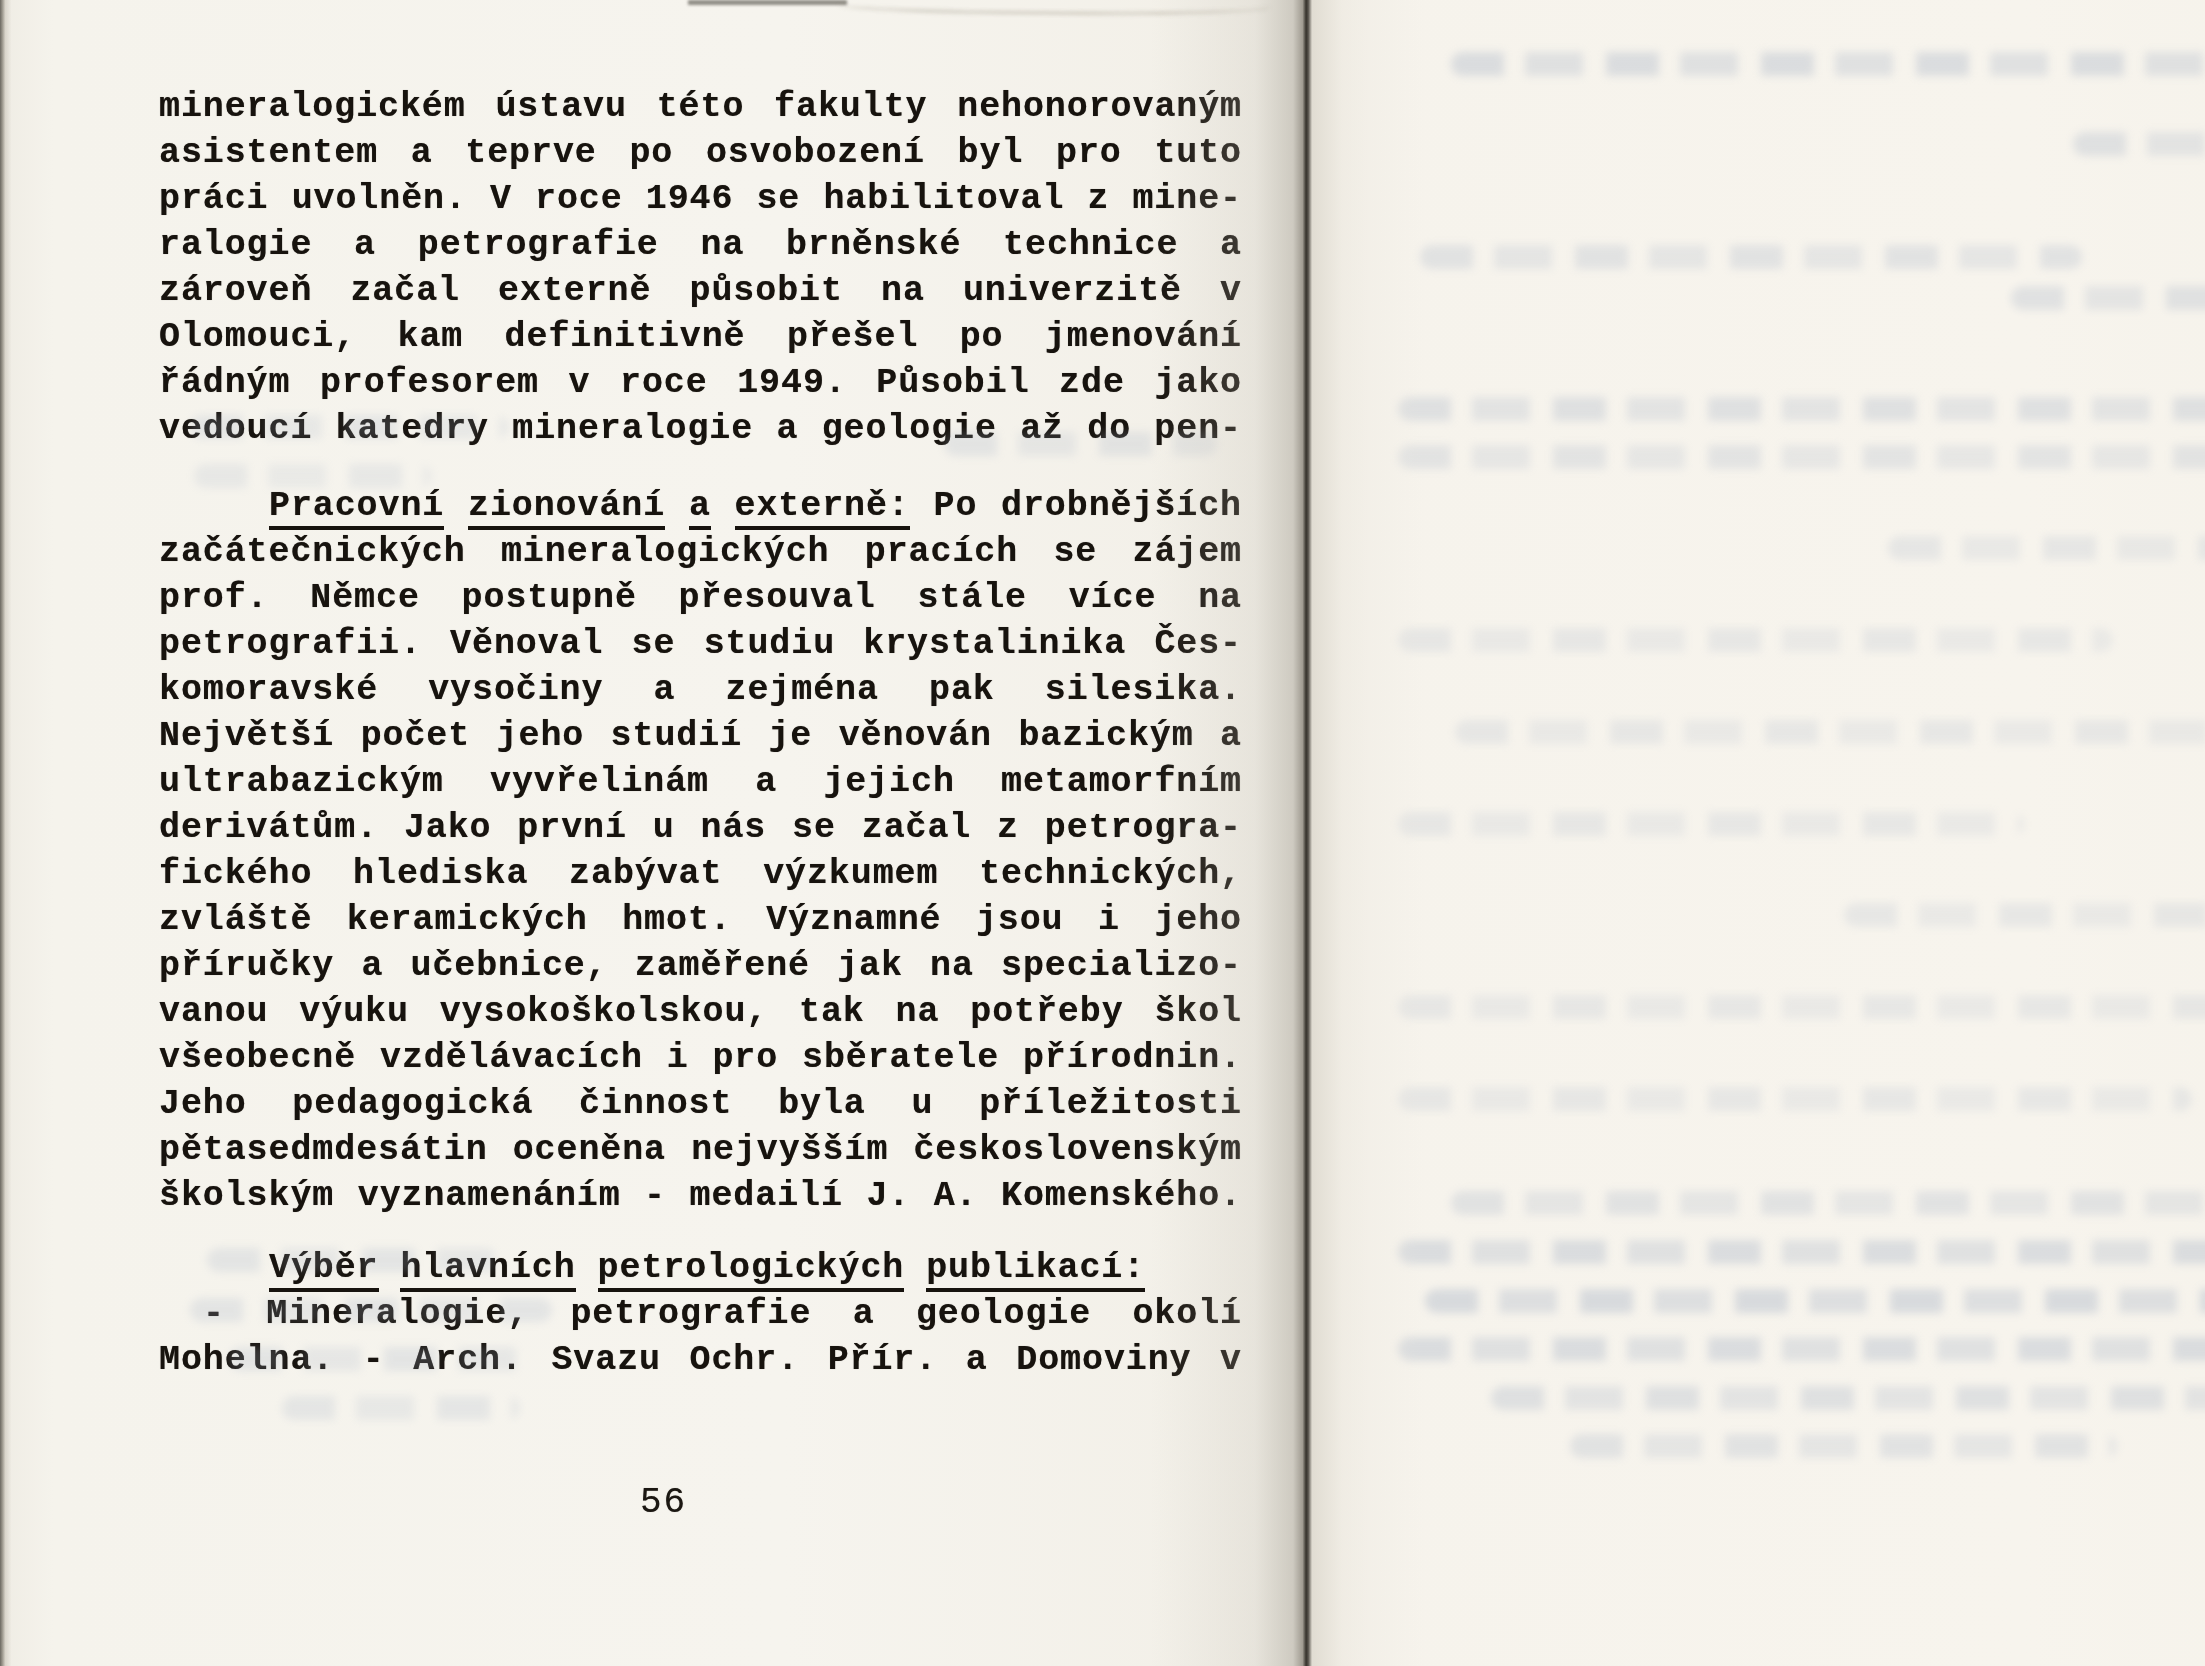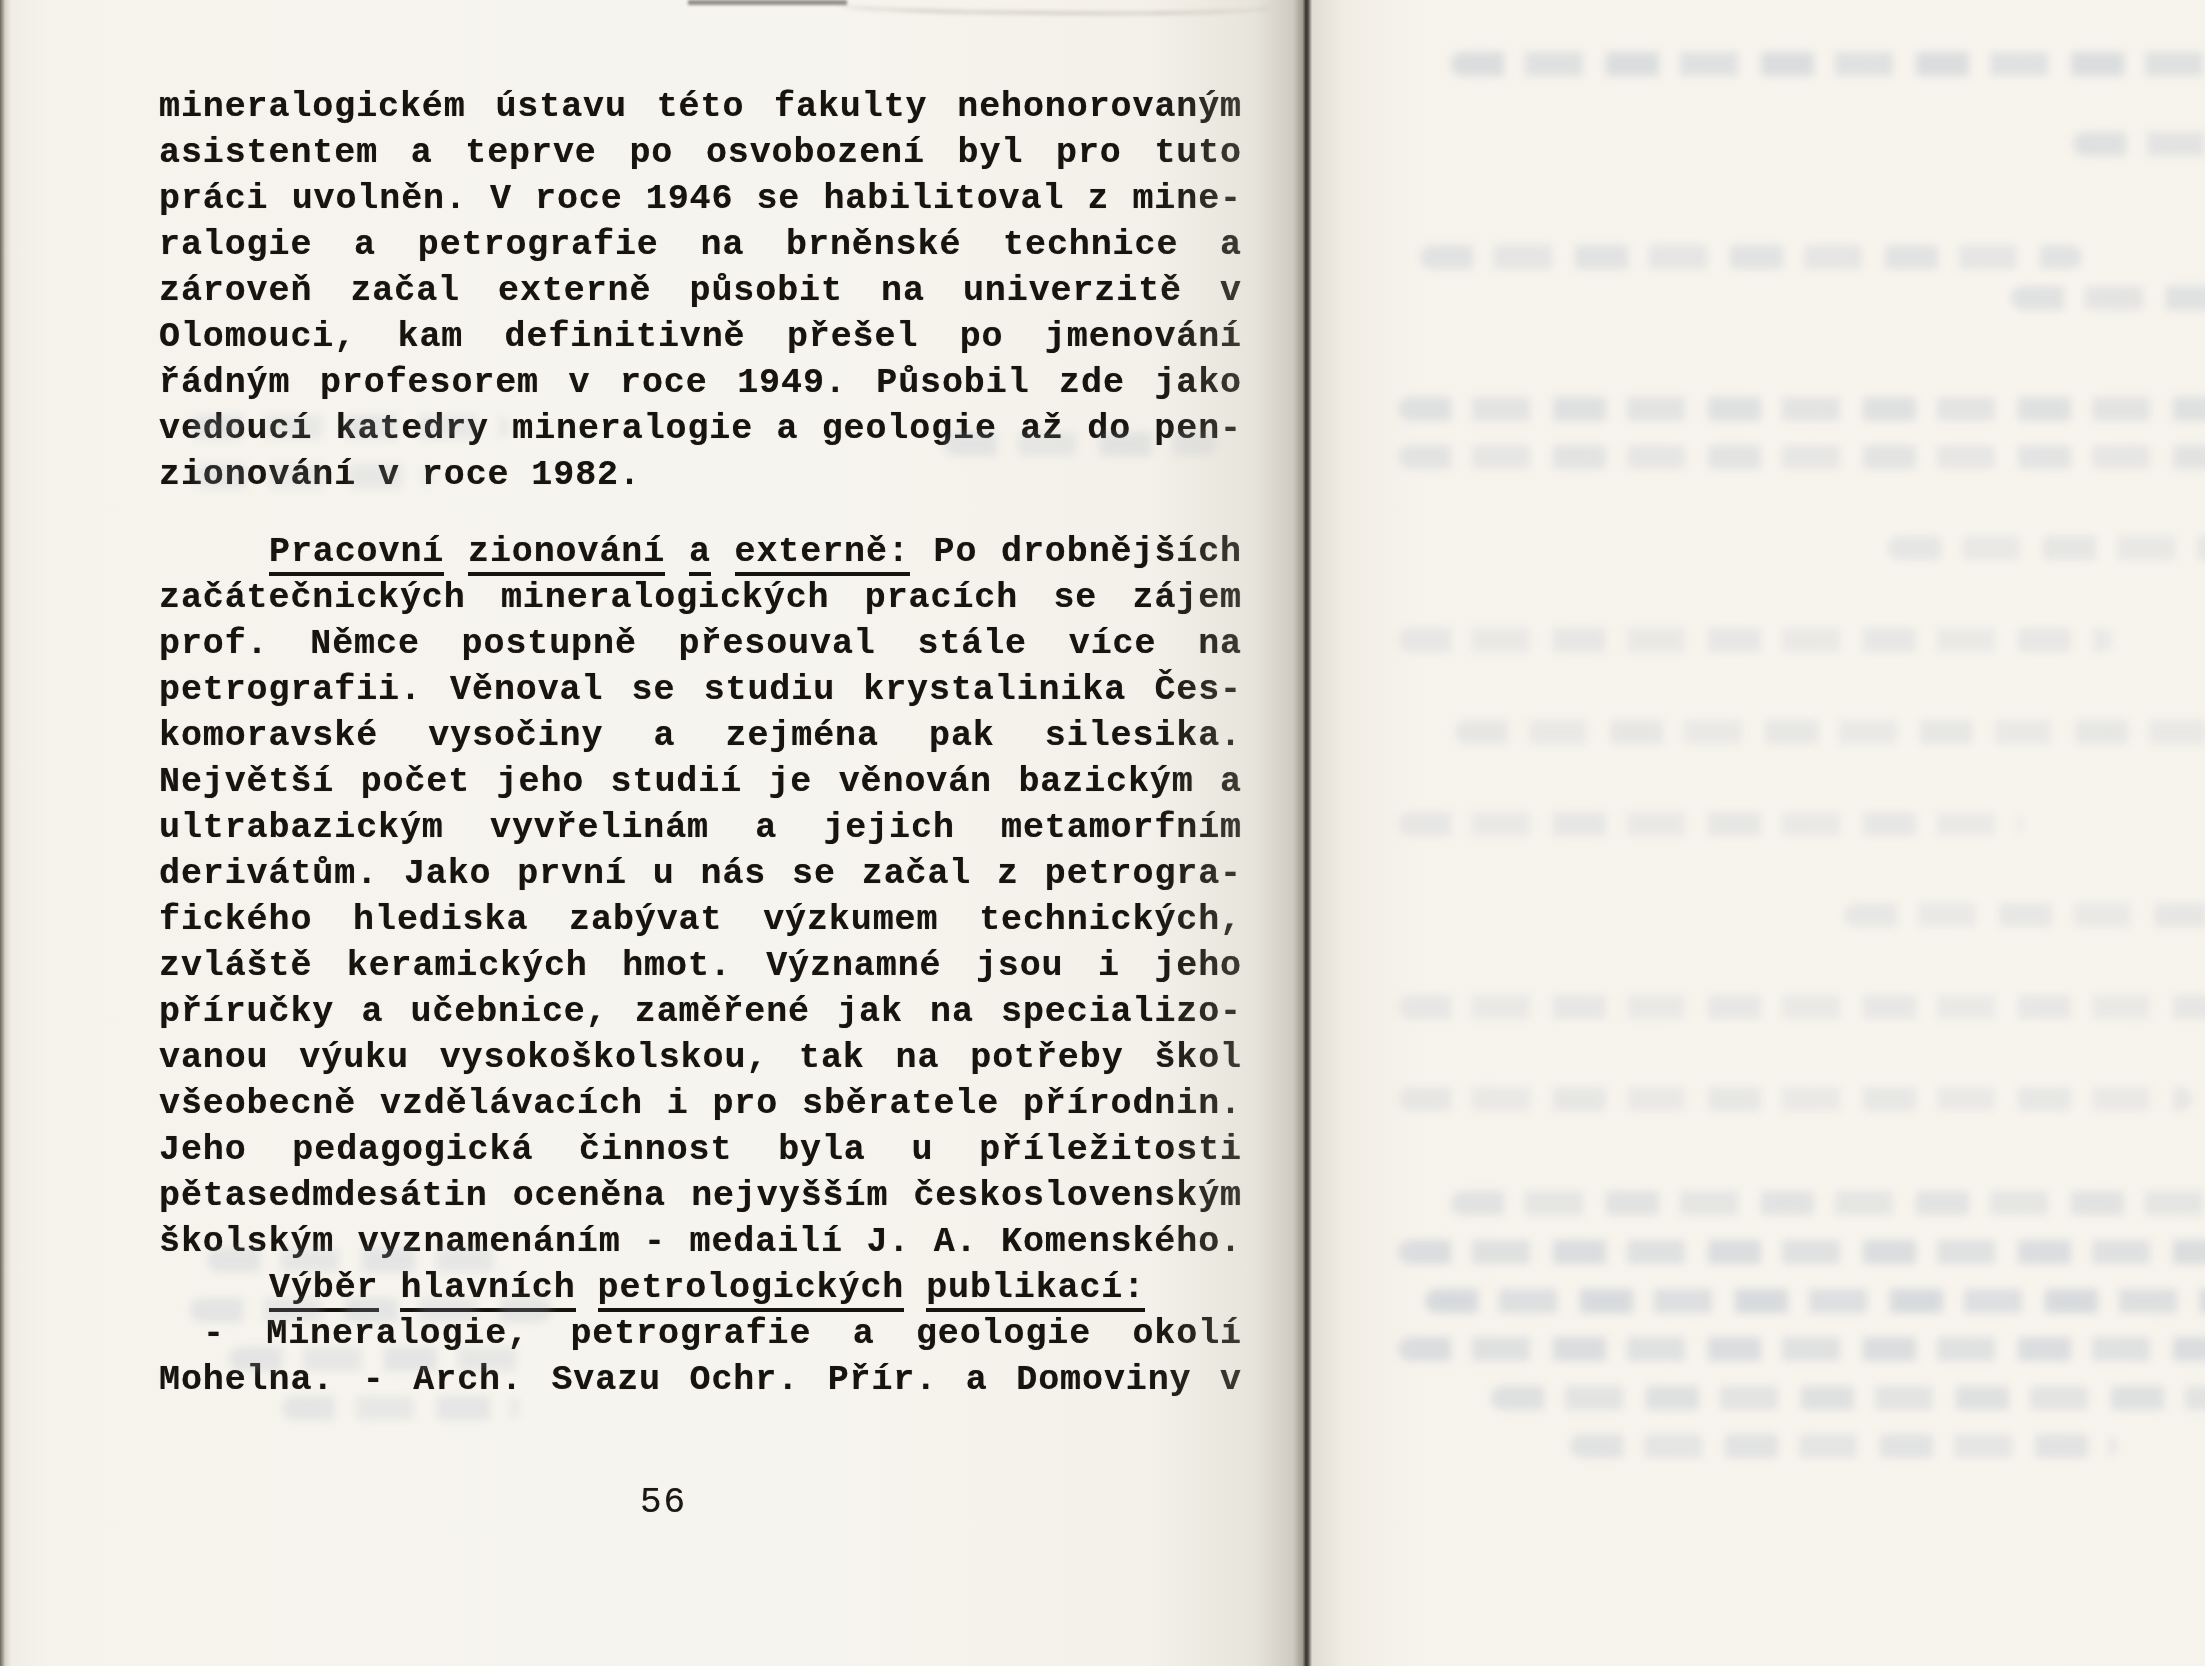--- a/index.html
+++ b/index.html
@@ -64,38 +64,37 @@
   <div class="page page-left">
     <div class="text-block tb-left">
         <div class="line just"><span>mineralogickém ústavu této fakulty nehonorovaným</span></div>
         <div class="line just"><span>asistentem a teprve po osvobození byl pro tuto</span></div>
         <div class="line just"><span>práci uvolněn. V roce 1946 se habilitoval z mine-</span></div>
         <div class="line just"><span>ralogie a petrografie na brněnské technice a</span></div>
         <div class="line just"><span>zároveň začal externě působit na univerzitě v</span></div>
         <div class="line just"><span>Olomouci, kam definitivně přešel po jmenování</span></div>
         <div class="line just"><span>řádným profesorem v roce 1949. Působil zde jako</span></div>
         <div class="line just"><span>vedoucí katedry mineralogie a geologie až do pen-</span></div>
-        <div class="line left"><span>zionování v roce 1982.</span></div>
         <div class="line just" style="padding-left: 110px; margin-top: 31px;"><span class="u">Pracovní</span><span> </span><span class="u">zionování</span><span> </span><span class="u">a</span><span> </span><span class="u">externě:</span><span> Po drobnějších</span></div>
         <div class="line just"><span>začátečnických mineralogických pracích se zájem</span></div>
         <div class="line just"><span>prof. Němce postupně přesouval stále více na</span></div>
         <div class="line just"><span>petrografii. Věnoval se studiu krystalinika Čes-</span></div>
         <div class="line just"><span>komoravské vysočiny a zejména pak silesika.</span></div>
         <div class="line just"><span>Největší počet jeho studií je věnován bazickým a</span></div>
         <div class="line just"><span>ultrabazickým vyvřelinám a jejich metamorfním</span></div>
         <div class="line just"><span>derivátům. Jako první u nás se začal z petrogra-</span></div>
         <div class="line just"><span>fického hlediska zabývat výzkumem technických,</span></div>
         <div class="line just"><span>zvláště keramických hmot. Významné jsou i jeho</span></div>
         <div class="line just"><span>příručky a učebnice, zaměřené jak na specializo-</span></div>
         <div class="line just"><span>vanou výuku vysokoškolskou, tak na potřeby škol</span></div>
         <div class="line just"><span>všeobecně vzdělávacích i pro sběratele přírodnin.</span></div>
         <div class="line just"><span>Jeho pedagogická činnost byla u příležitosti</span></div>
         <div class="line just"><span>pětasedmdesátin oceněna nejvyšším československým</span></div>
         <div class="line just"><span>školským vyznamenáním - medailí J. A. Komenského.</span></div>
-        <div class="line left" style="padding-left: 110px; "><span class="u">Výběr</span><span> </span><span class="u">hlavních</span><span> </span><span class="u">petrologických</span><span> </span><span class="u">publikací:</span></div>
+        <div class="line left" style="padding-left: 110px; margin-top: 26px;"><span class="u">Výběr</span><span> </span><span class="u">hlavních</span><span> </span><span class="u">petrologických</span><span> </span><span class="u">publikací:</span></div>
         <div class="line just" style="padding-left: 44px;"><span>- Mineralogie, petrografie a geologie okolí</span></div>
         <div class="line just"><span>Mohelna. - Arch. Svazu Ochr. Přír. a Domoviny v</span></div>
       </div>
     <div class="page-number pn-left">56</div>
   </div>
 
   <div class="page page-right">
     
     
   </div>

